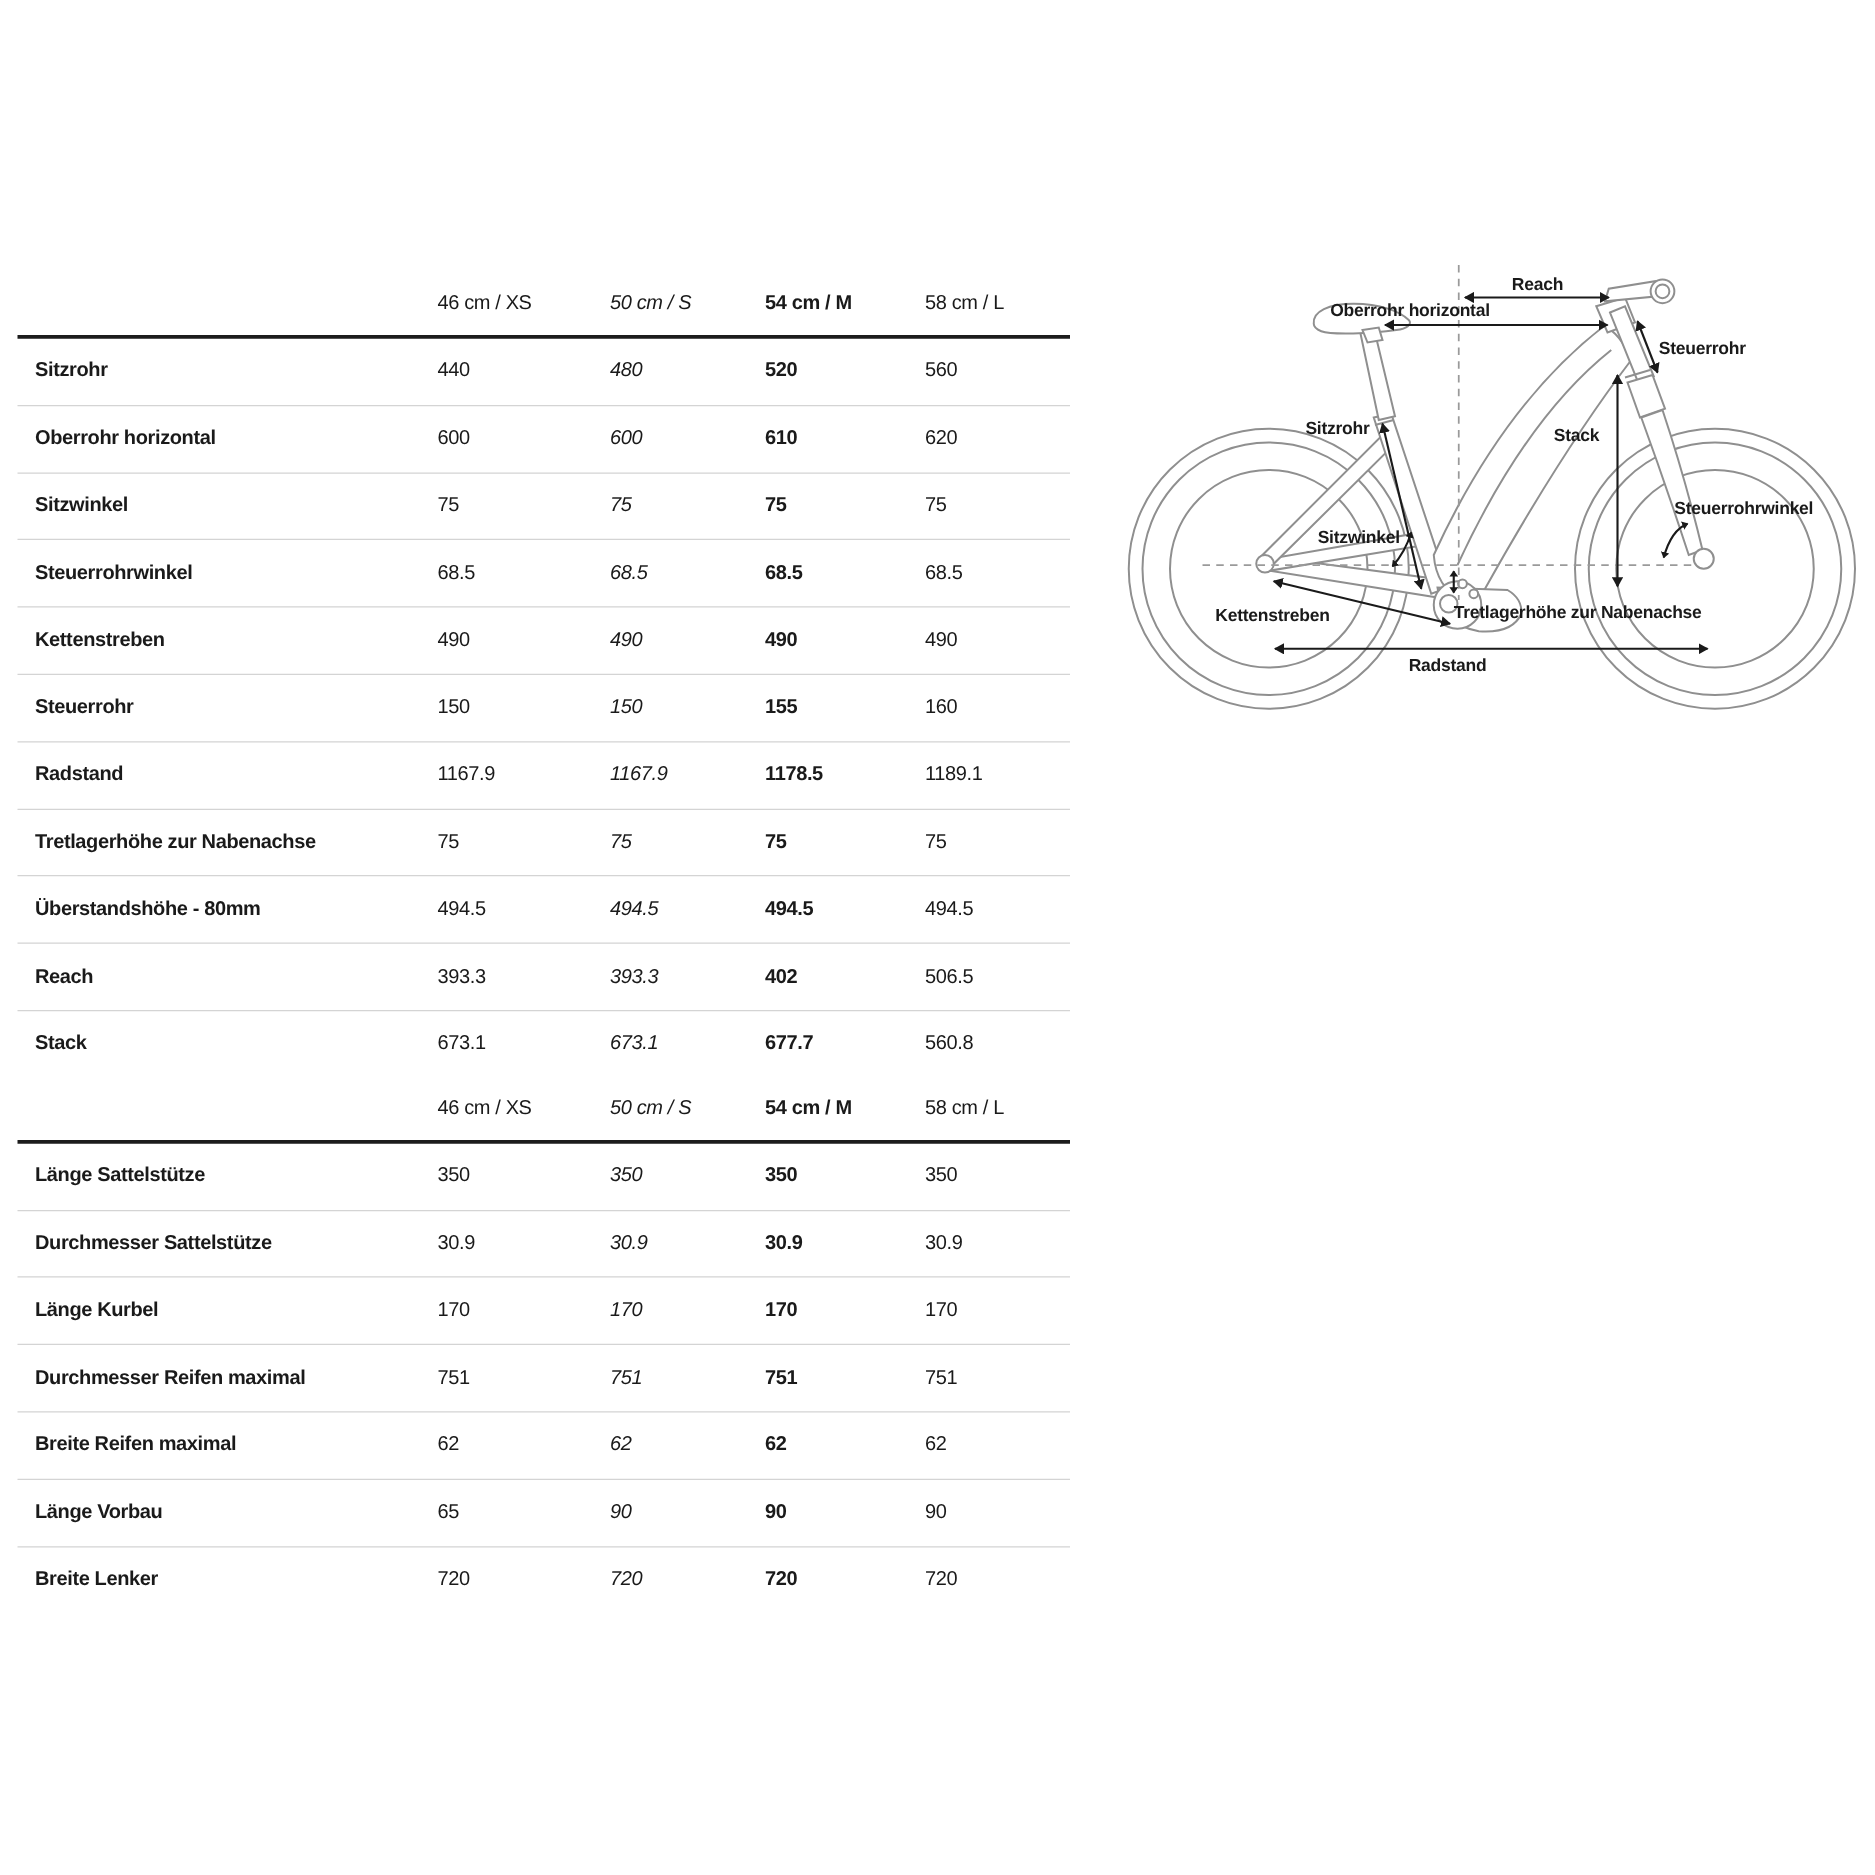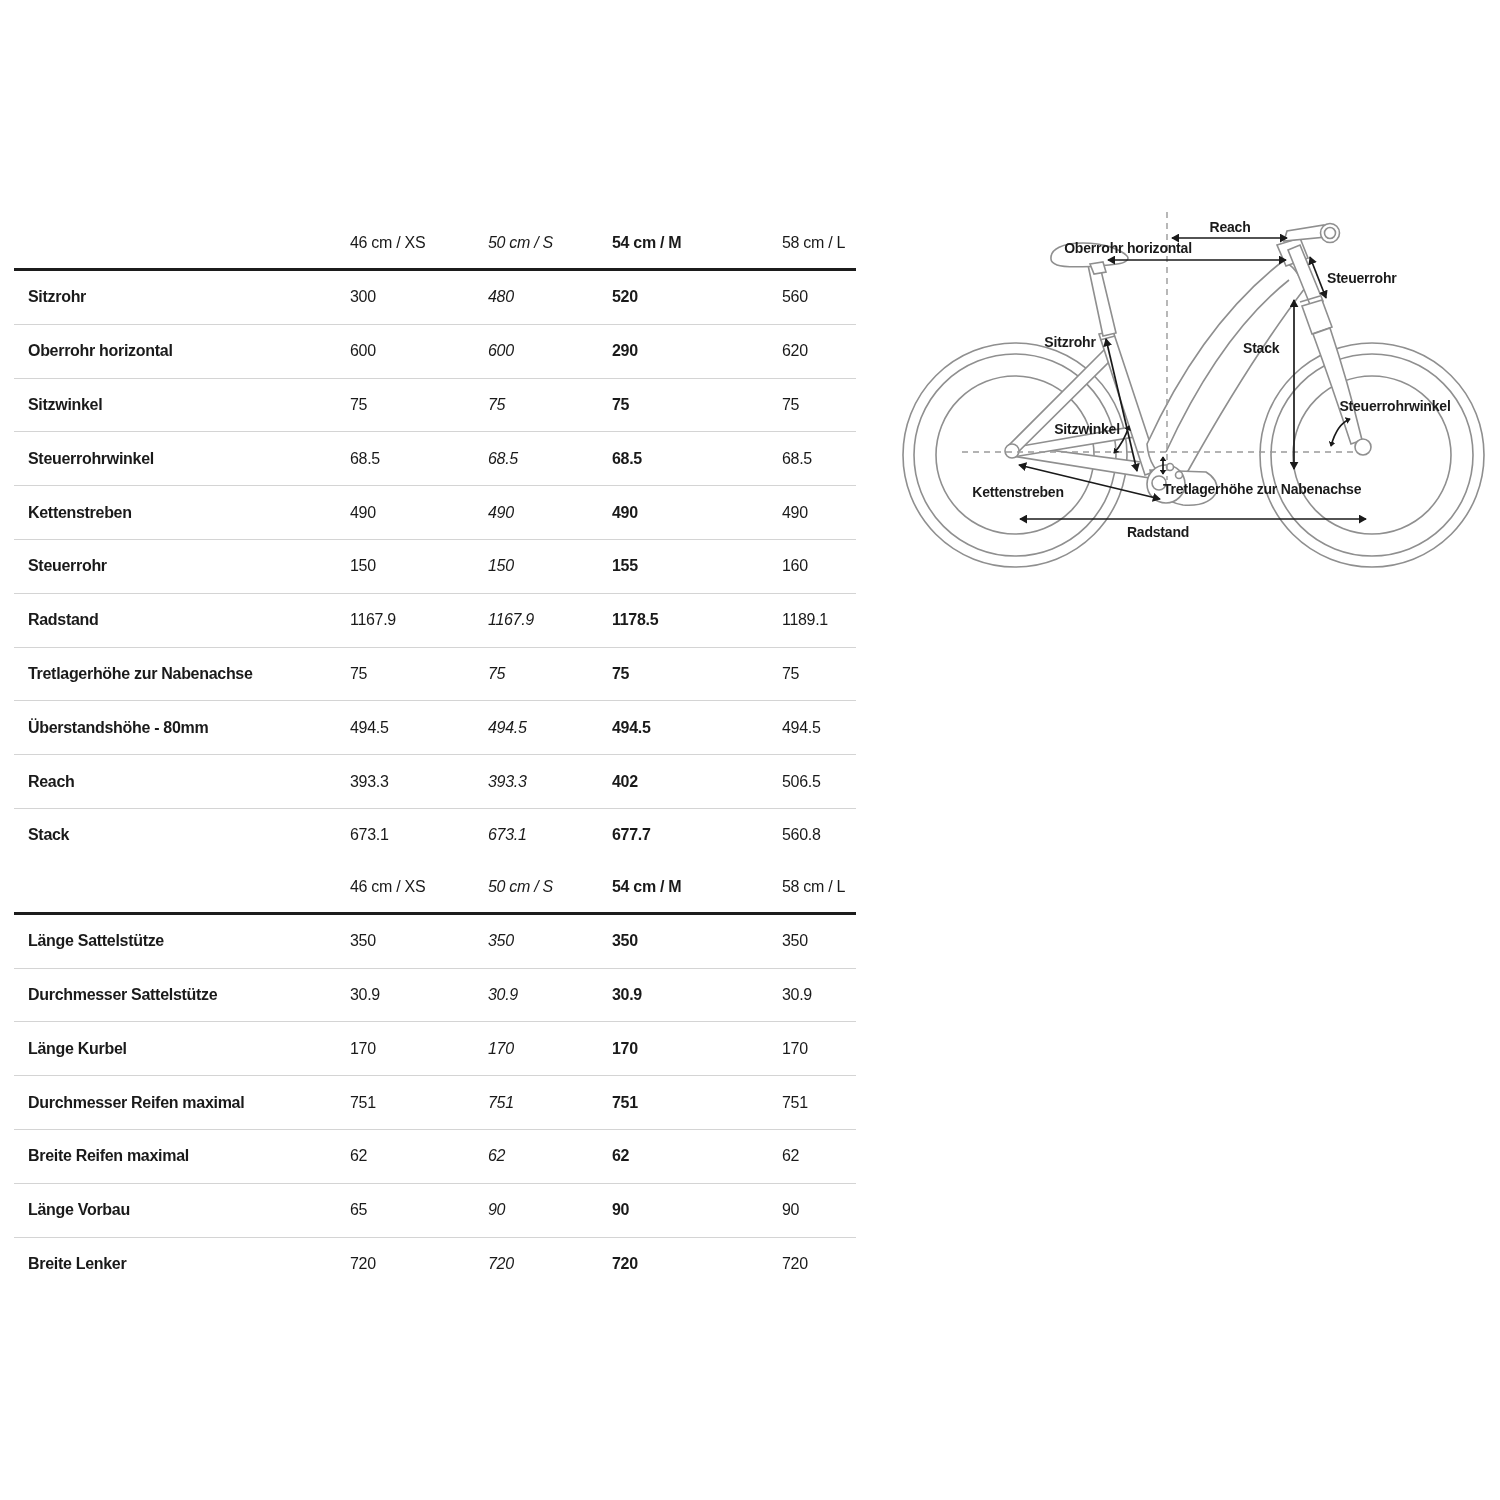--- a/index.html
+++ b/index.html
@@ -9,21 +9,21 @@
   }
   .geo-table{position:absolute;left:14px;top:218px;width:842px;}
   .thead{display:flex;align-items:center;height:50px;border-bottom:3px solid #1c1c1c;font-size:16px;letter-spacing:-0.3px;}
   .trow{display:flex;align-items:center;height:52.8px;font-size:16px;letter-spacing:-0.3px;}
   .tbody .trow + .trow{border-top:1px solid #d4d4d4;}
   .cl{width:336px;padding-left:14px;box-sizing:border-box;font-weight:700;}
   .thead .cl{font-weight:400;}
   .cv{width:138px;}
   .cv2{width:124px;font-style:italic;}
   .cv3{width:128px;font-weight:bold;}
-  .cv4{flex:1;margin-left:42px;}
+  .cv4{flex:1;}
   .diagram{position:absolute;left:880px;top:190px;width:620px;height:400px;}
   .bk{stroke:#8f8f8f;stroke-width:1.6;fill:none;}
   .bkf{stroke:#8f8f8f;stroke-width:1.6;fill:#ffffff;}
   .dash{stroke:#9a9a9a;stroke-width:1.4;stroke-dasharray:6 5;fill:none;}
   .dim{stroke:#1a1a1a;stroke-width:1.7;fill:none;marker-start:url(#ah);marker-end:url(#ah);}
   .dimsm{stroke:#1a1a1a;stroke-width:1.7;fill:none;marker-start:url(#ah2);marker-end:url(#ah2);}
   .dl{font:700 14px "Liberation Sans",sans-serif;fill:#1a1a1a;letter-spacing:-0.2px;}
 </style>
 </head>
 <body>
@@ -36,30 +36,30 @@
       <div class="cl"></div>
       <div class="cv">46 cm / XS</div>
       <div class="cv2">50 cm / S</div>
       <div class="cv3">54 cm / M</div>
       <div class="cv4">58 cm / L</div>
     </div>
 
     <div class="tbody">
       <div class="trow">
         <div class="cl">Sitzrohr</div>
-        <div class="cv">300</div>
+        <div class="cv">440</div>
         <div class="cv2">480</div>
         <div class="cv3">520</div>
         <div class="cv4">560</div>
       </div>
       <div class="trow">
         <div class="cl">Oberrohr horizontal</div>
         <div class="cv">600</div>
         <div class="cv2">600</div>
-        <div class="cv3">290</div>
+        <div class="cv3">610</div>
         <div class="cv4">620</div>
       </div>
       <div class="trow">
         <div class="cl">Sitzwinkel</div>
         <div class="cv">75</div>
         <div class="cv2">75</div>
         <div class="cv3">75</div>
         <div class="cv4">75</div>
       </div>
       <div class="trow">

